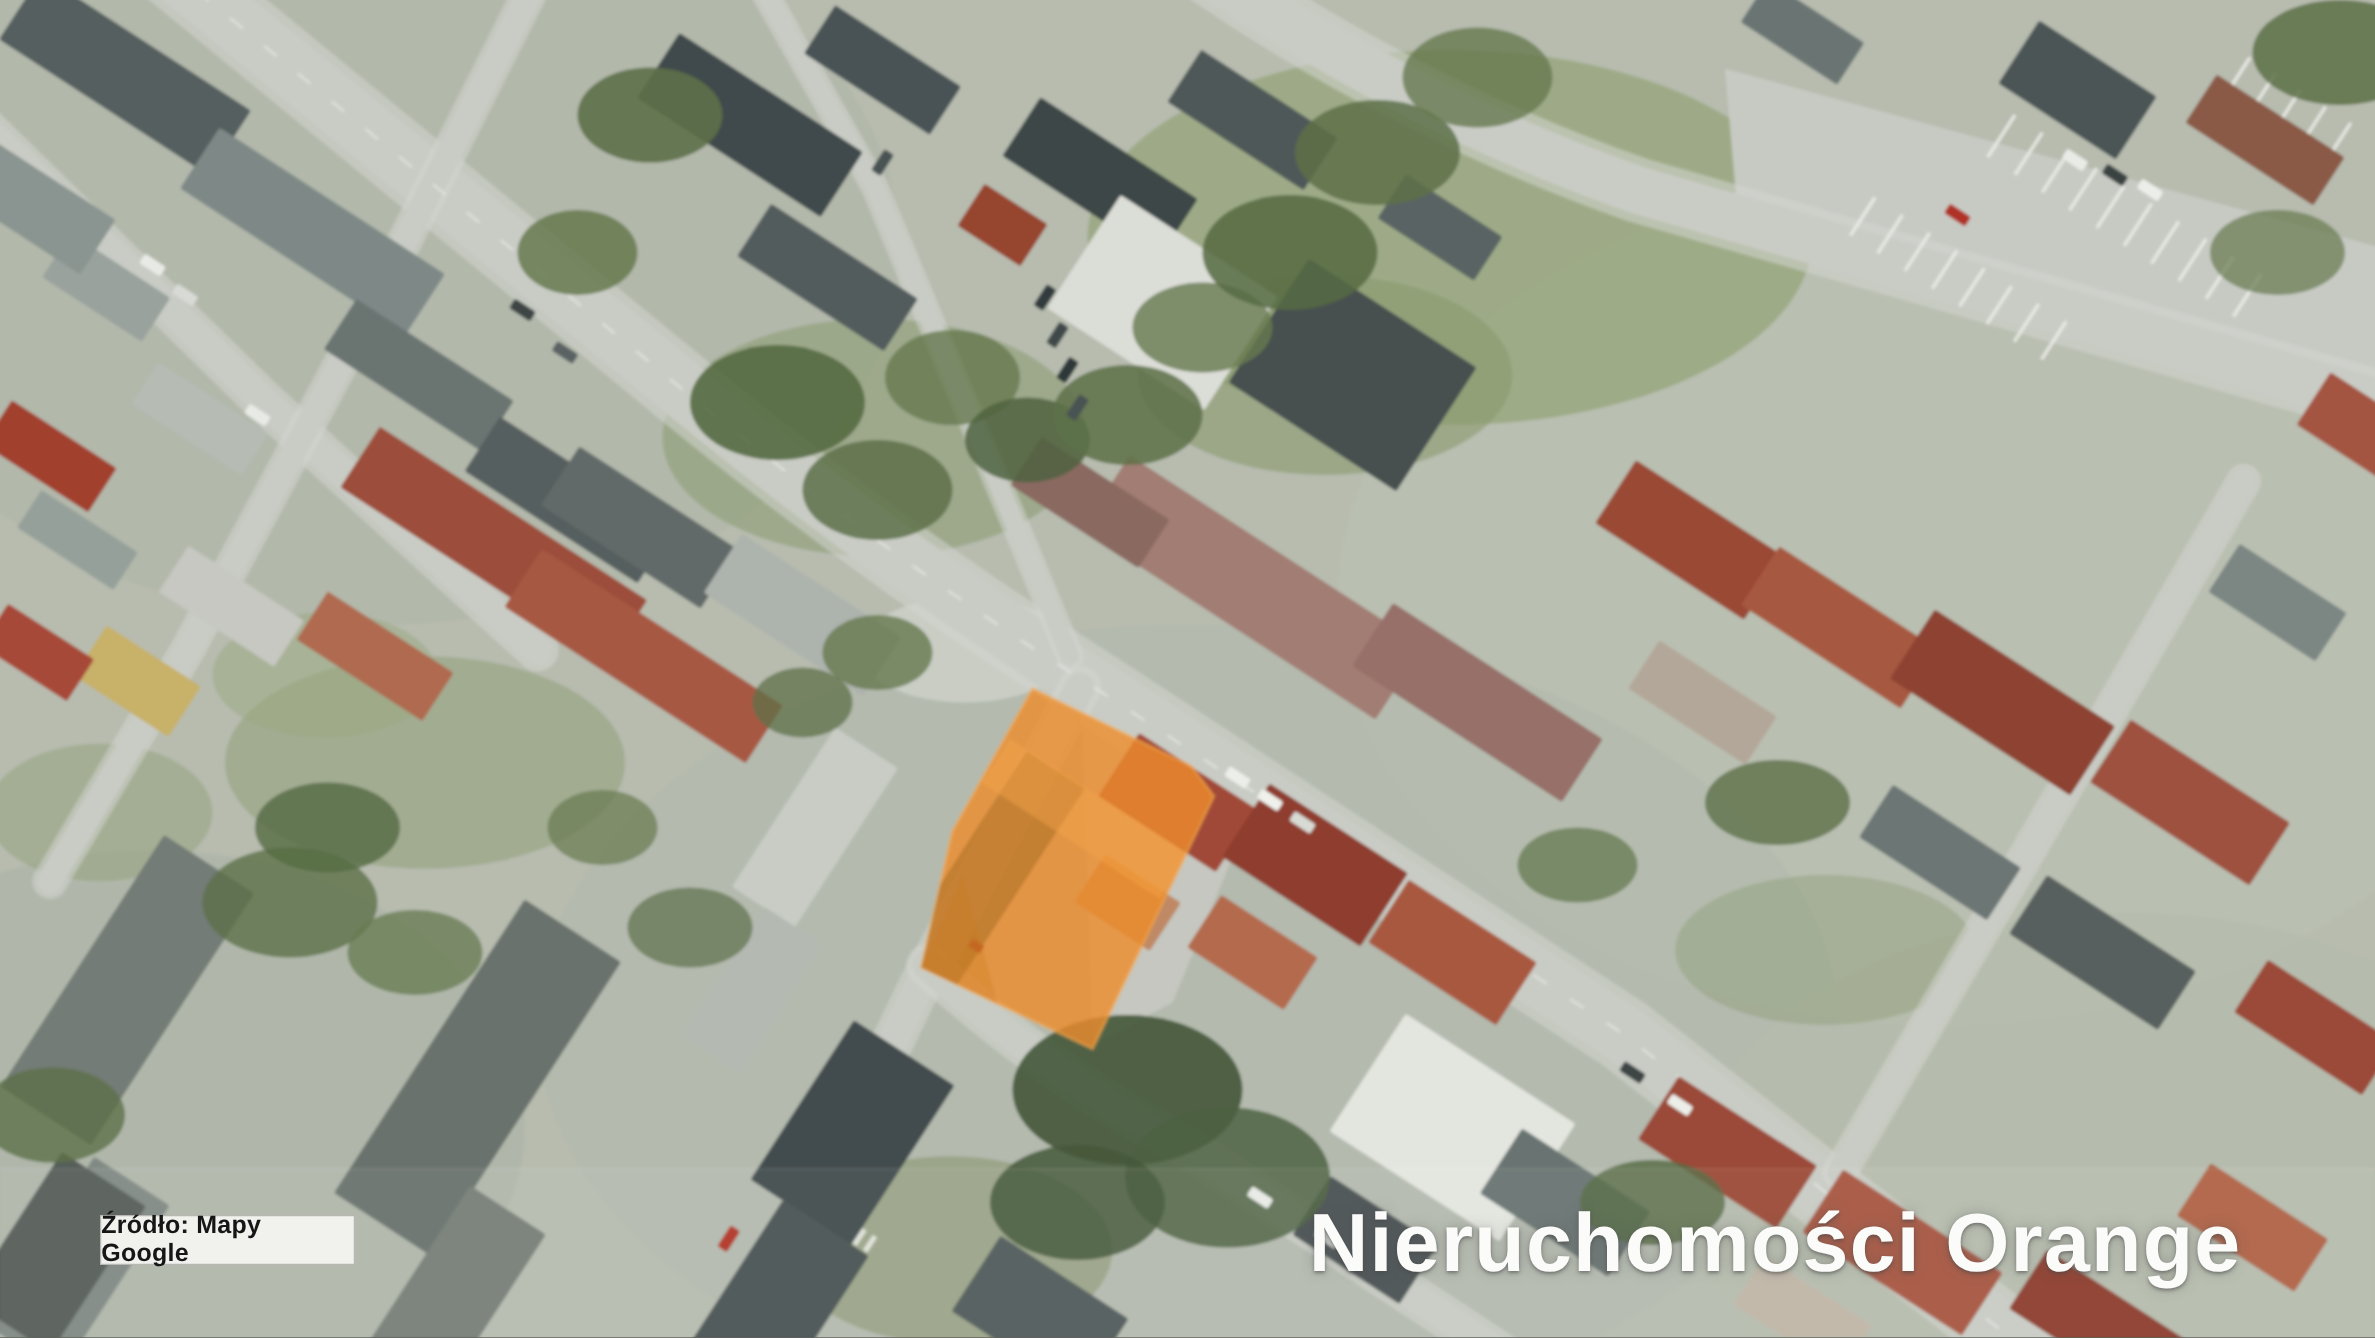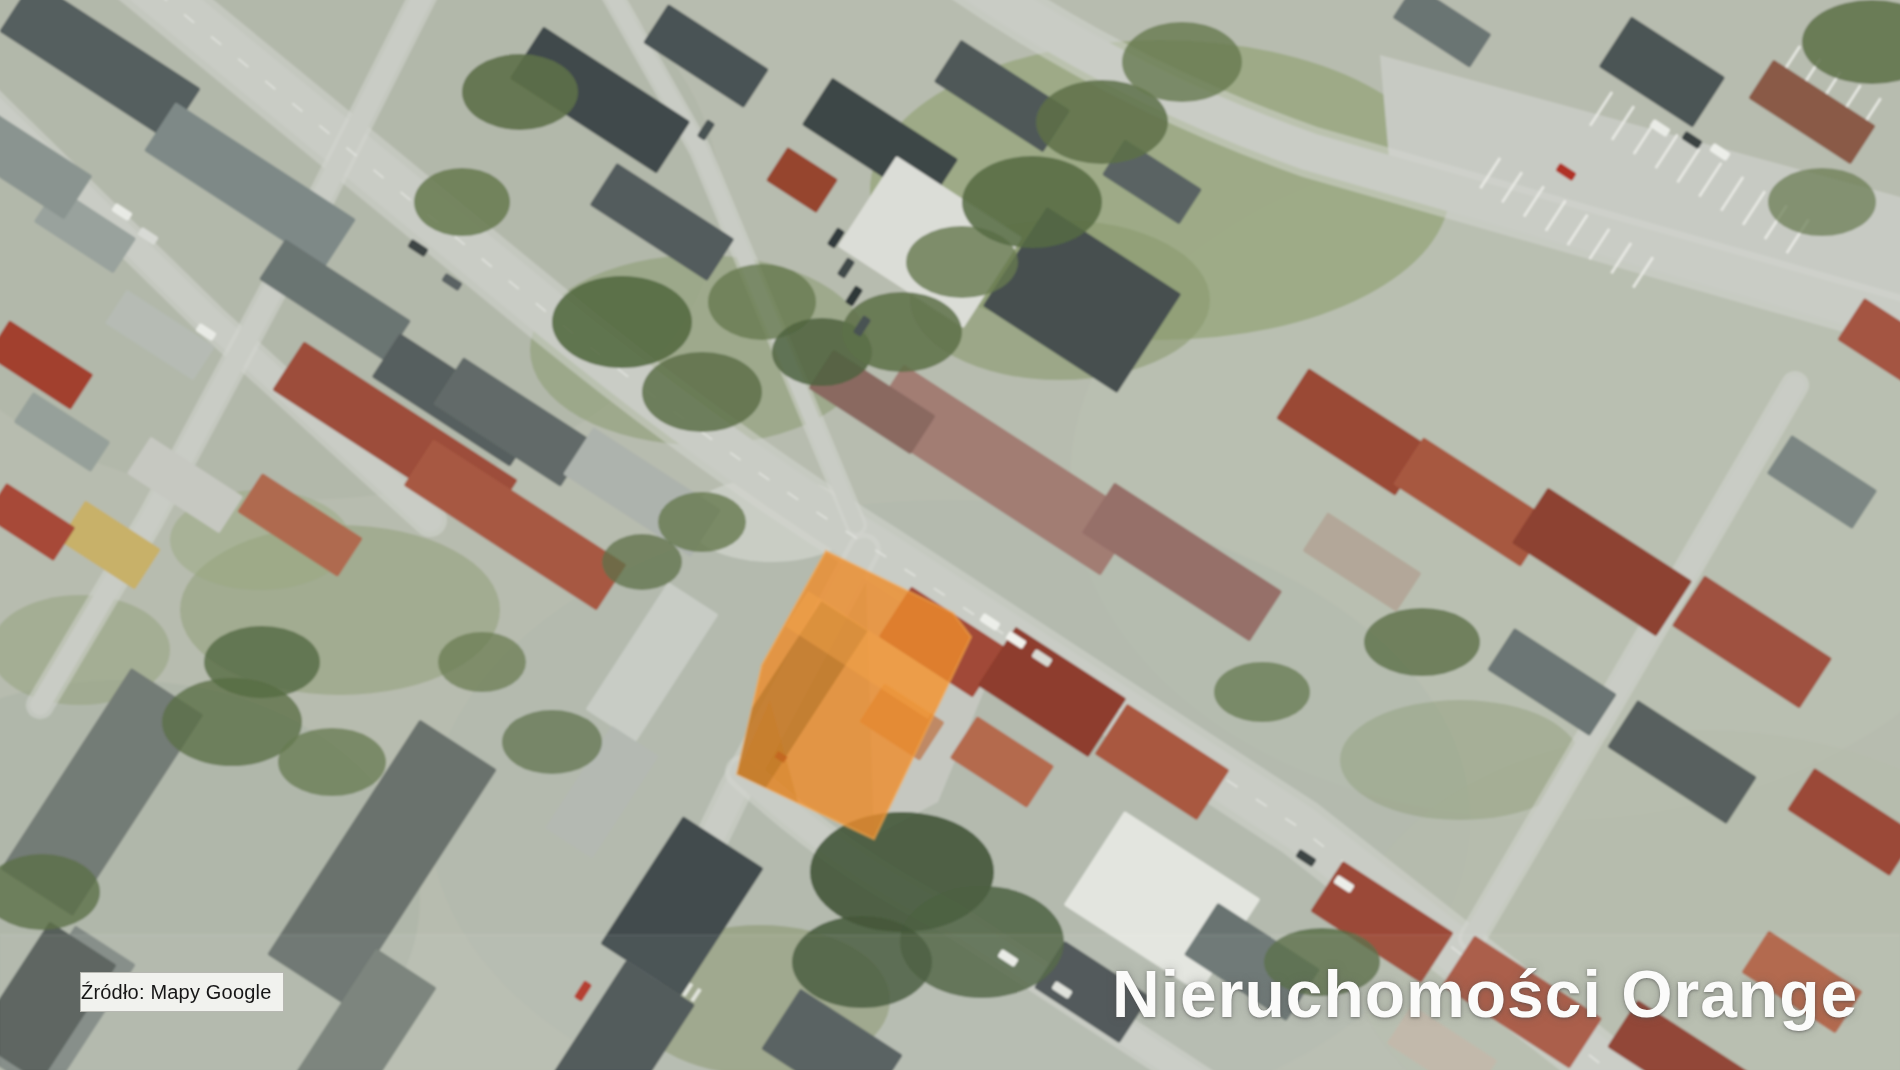--- a/index.html
+++ b/index.html
@@ -1,23 +1,23 @@
 <!DOCTYPE html>
 <html><head>
 <meta charset="utf-8">
 <style>
   html,body{margin:0;padding:0;background:#222;}
   #stage{position:relative;width:1900px;height:1070px;overflow:hidden;
          font-family:"Liberation Sans",sans-serif;background:#b7bcaf;}
   #scene{position:absolute;left:0;top:0;}
   .source-label{position:absolute;left:80px;top:972px;width:204px;height:40px;
       background:#f1f2ee;border:1px solid #b7b8b2;box-sizing:border-box;
-      display:flex;align-items:center;justify-content:flex-start;
-      font-weight:normal;font-size:20px;color:#161616;letter-spacing:.2px;}
-  .watermark{position:absolute;left:1112px;top:961px;
+      display:flex;align-items:center;justify-content:flex-end;
+      font-weight:bold;font-size:20px;color:#161616;letter-spacing:.2px;}
+  .watermark{position:absolute;left:1047px;top:961px;
       font-weight:bold;font-size:66px;line-height:1;letter-spacing:1px;color:#fbfbfa;
       text-shadow:0 1px 3px rgba(70,70,70,.55),0 0 10px rgba(90,90,90,.35);
       white-space:nowrap;}
 </style>
 </head>
 <body>
 
 <div id="stage">
   <svg id="scene" width="1900" height="1070" viewBox="0 0 1900 1070">
     <defs>

